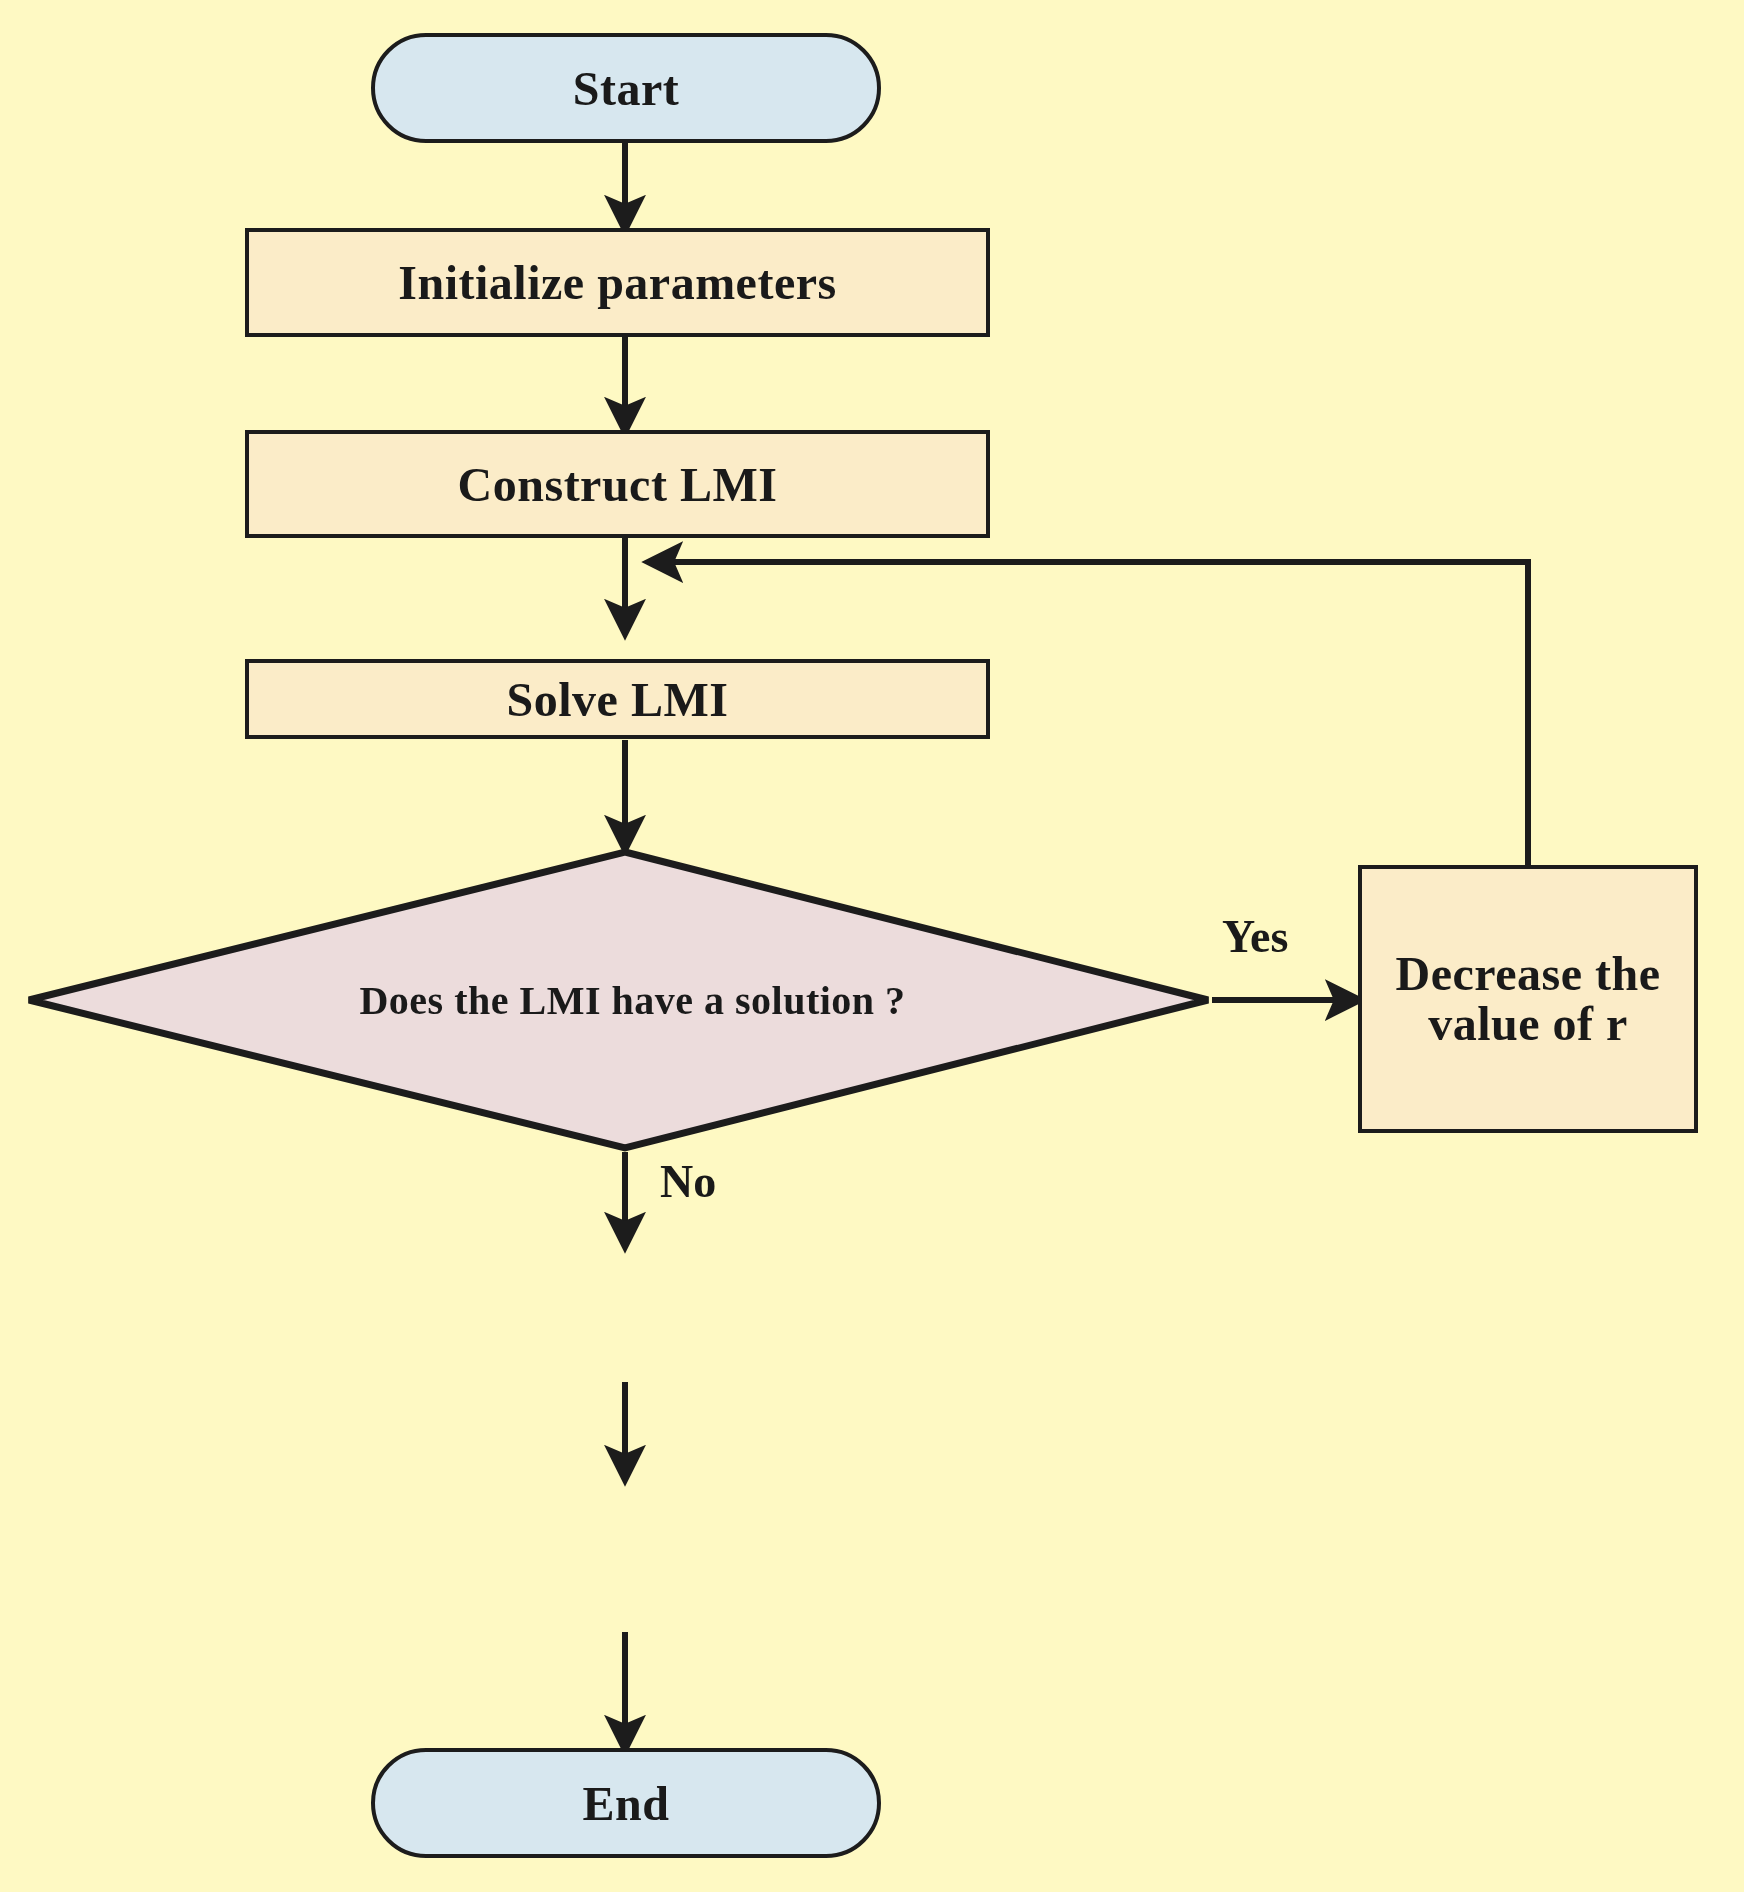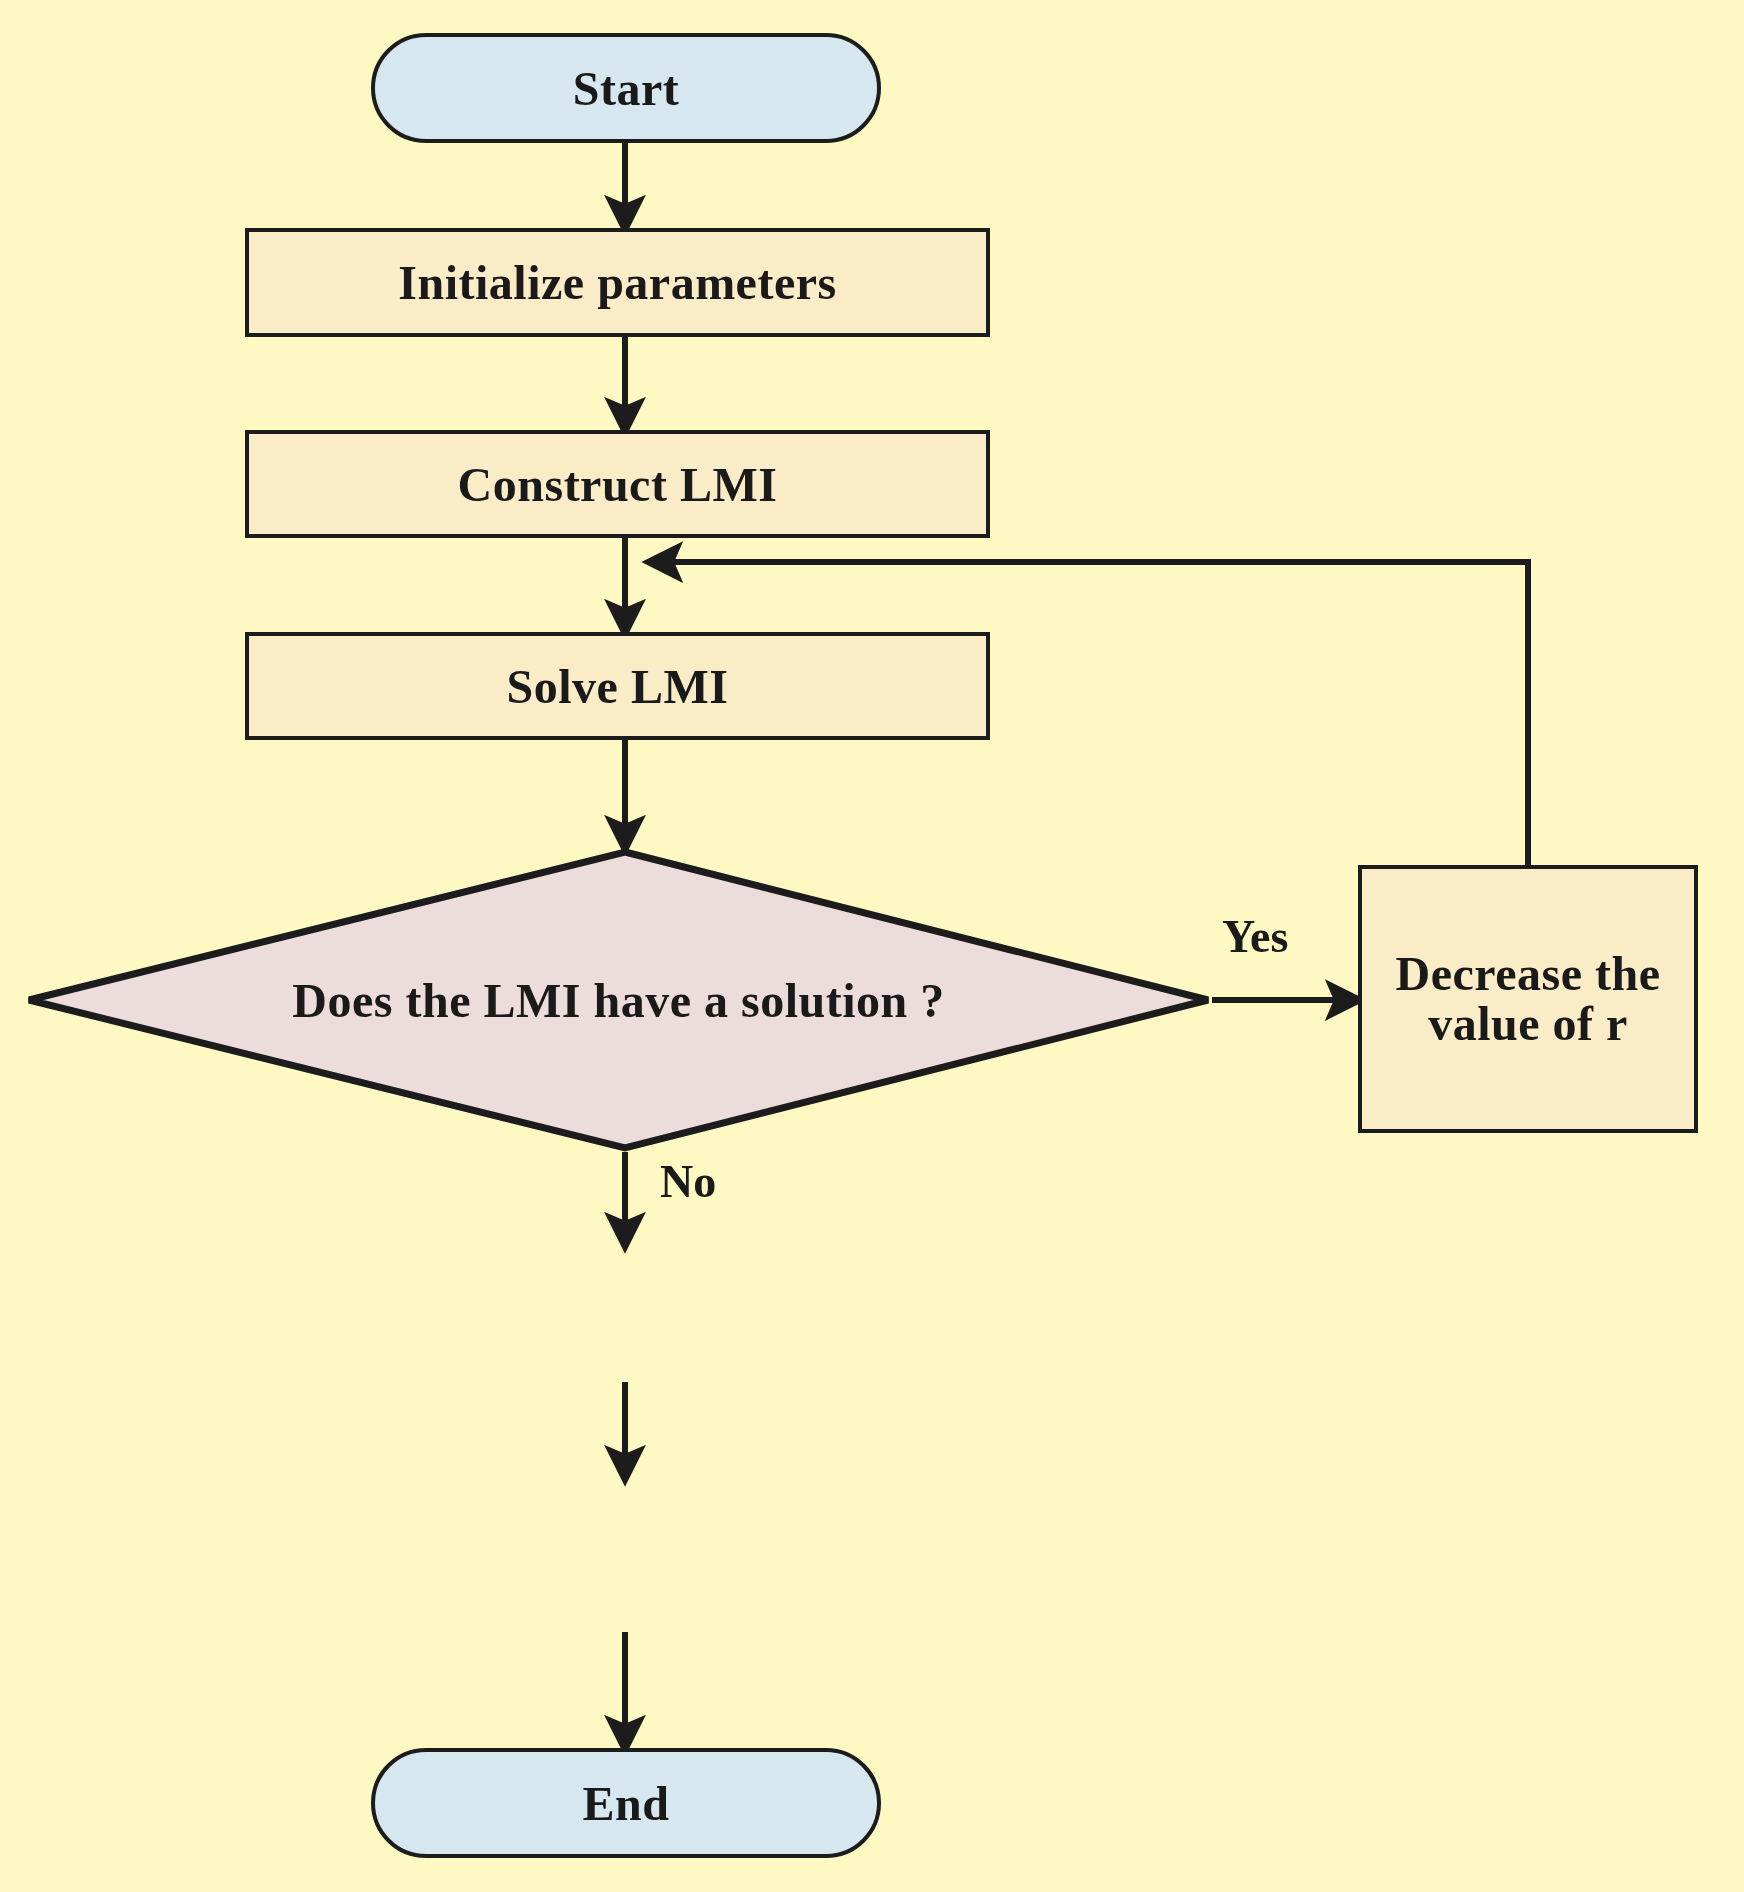--- a/index.html
+++ b/index.html
@@ -40,30 +40,30 @@
   .decision-wrap {
     position: absolute;
   }
   .decision-wrap svg {
     position: absolute;
     left: 0;
     top: 0;
   }
   .decision-label {
     position: absolute;
-    left: 0;
+    left: 14px;
     top: 0;
     width: 100%;
     height: 100%;
     display: flex;
     align-items: center;
     justify-content: center;
     font-family: "Liberation Serif", "DejaVu Serif", serif;
     font-weight: bold;
-    font-size: 48px;
+    font-size: 40px;
     color: #1a1a1a;
     letter-spacing: 0.5px;
   }
   .edge-label {
     position: absolute;
     font-family: "Liberation Serif", "DejaVu Serif", serif;
     font-weight: bold;
     font-size: 46px;
     color: #1a1a1a;
     white-space: nowrap;
@@ -116,21 +116,21 @@
   </div>
 
   <div class="node process" style="left:245px; top:228px; width:745px; height:109px;">
     <span>Initialize parameters</span>
   </div>
 
   <div class="node process" style="left:245px; top:430px; width:745px; height:108px;">
     <span>Construct LMI</span>
   </div>
 
-  <div class="node process" style="left:245px; top:632px; width:745px; height:108px;align-items:center;">
+  <div class="node process" style="left:245px; top:659px; width:745px; height:80px;align-items:center;">
     <span>Solve LMI</span>
   </div>
 
   <div class="decision-wrap" style="left:25px; top:848px; width:1187px; height:304px;">
     <svg width="1187" height="304" viewBox="0 0 1187 304">
       <polygon points="600,4 1183,152 600,300 4,152" fill="#ecdcdc" stroke="#1c1c1c" stroke-width="7" stroke-linejoin="miter"></polygon>
     </svg>
     <div class="decision-label">Does the LMI have a solution ?</div>
   </div>
 

